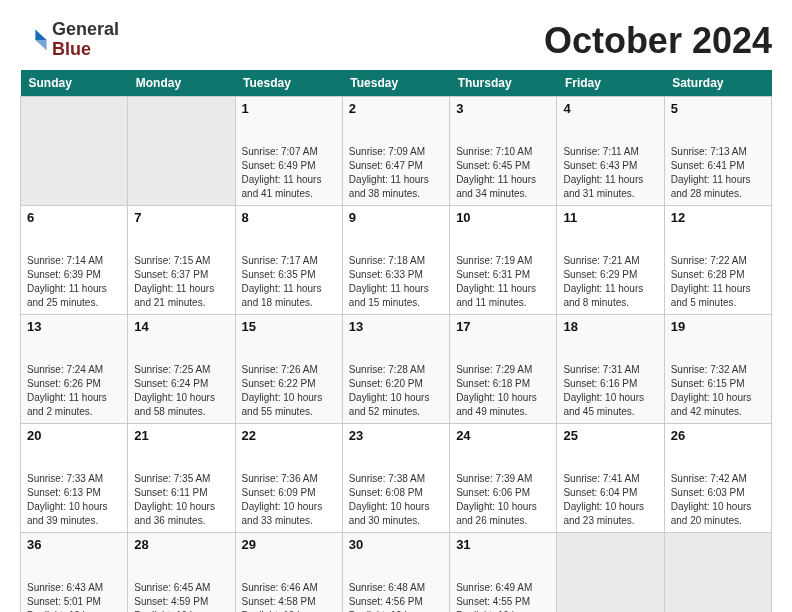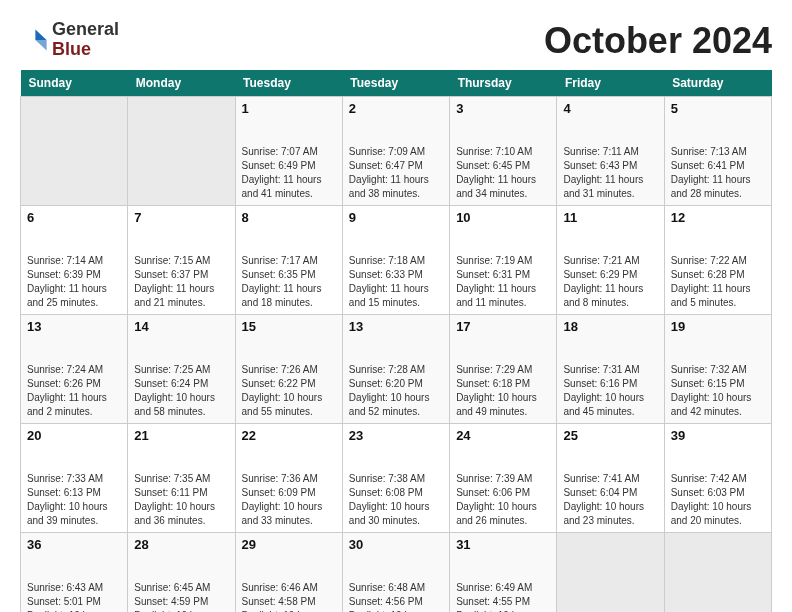--- a/index.html
+++ b/index.html
@@ -222,21 +222,21 @@
         </td>
         <td>
           <div class="day-num">24</div>
           <div class="day-info">Sunrise: 7:39 AM<br>Sunset: 6:06 PM<br>Daylight: 10 hours and 26 minutes.</div>
         </td>
         <td>
           <div class="day-num">25</div>
           <div class="day-info">Sunrise: 7:41 AM<br>Sunset: 6:04 PM<br>Daylight: 10 hours and 23 minutes.</div>
         </td>
         <td>
-          <div class="day-num">39</div>
+          <div class="day-num">26</div>
           <div class="day-info">Sunrise: 7:42 AM<br>Sunset: 6:03 PM<br>Daylight: 10 hours and 20 minutes.</div>
         </td>
       </tr>
       <tr>
         <td>
           <div class="day-num">36</div>
           <div class="day-info">Sunrise: 6:43 AM<br>Sunset: 5:01 PM<br>Daylight: 10 hours and 17 minutes.</div>
         </td>
         <td>
           <div class="day-num">28</div>

